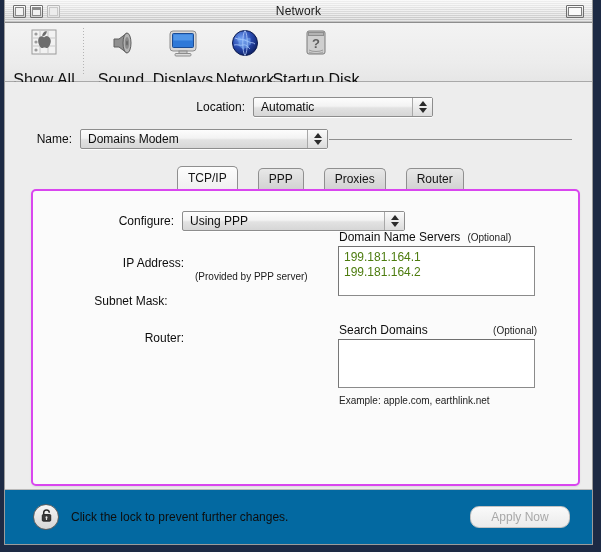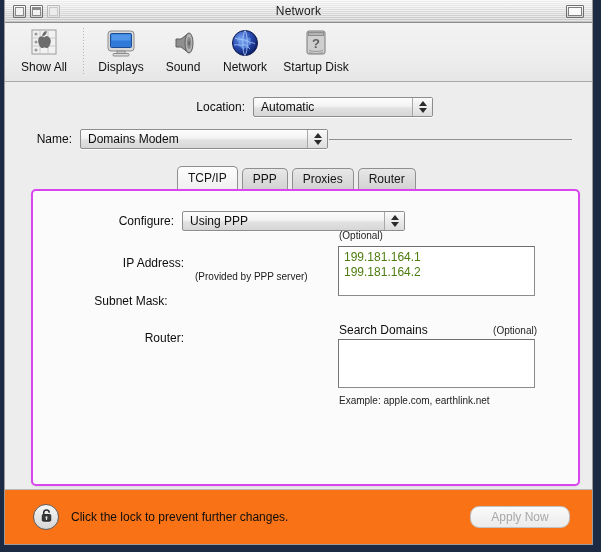--- a/index.html
+++ b/index.html
@@ -136,23 +136,23 @@
       #b4b4b4 0px, #b4b4b4 1px, transparent 1px, transparent 3px);
   }
   .tb-icon {
     height: 33px;
     width: 34px;
     display: flex;
     align-items: center;
     justify-content: center;
   }
   .tb-label {
-    font-size: 12px;
+    font-size: 16px;
     color: #111;
-    margin-top: 1px;
+    margin-top: 12px;
     white-space: nowrap;
   }
 
   
   .content {
     flex: 1 1 auto;
     position: relative;
     background: #ededed;
   }
 
@@ -212,21 +212,21 @@
     position: absolute;
     height: 1px;
     background: #8f8f8f;
   }
 
   
   .tabbar {
     position: absolute;
     display: flex;
     align-items: flex-end;
-    gap: 4px;
+    gap: 20px;
     z-index: 5;
   }
   .tab {
     height: 21px;
     padding: 0 10px;
     box-sizing: border-box;
     border: 1px solid #8f8f8f;
     border-bottom: none;
     border-radius: 5px 5px 0 0;
     background: linear-gradient(to bottom, #e8e8e8, #d2d2d2);
@@ -287,21 +287,21 @@
     margin-left: 16px;
   }
 
   
   .bottom {
     position: absolute;
     left: 0; right: 0;
     bottom: 0;
     height: 54px;
     border-top: 1px solid #b9b9b9;
-    background: #f97316;
+    background: #0369a1;
     display: flex;
     align-items: center;
   }
   .lock {
     width: 24px; height: 24px;
     margin-left: 28px;
     border-radius: 50%;
     border: 1px solid #5e5e5e;
     background: linear-gradient(to bottom, #f6f6f6, #d6d6d6);
     display: flex;
@@ -375,40 +375,40 @@
         </svg>
       </div>
       <div class="tb-label">Show All</div>
     </div>
 
     <div class="tb-sep"></div>
 
     <div class="tb-item">
       <div class="tb-icon">
         <svg width="32" height="32" viewBox="0 0 32 32">
+          <path d="M9 12h5l8-6v20l-8-6H9z" fill="#8f8f8f" stroke="#5e5e5e"></path>
+          <ellipse cx="22" cy="16" rx="4" ry="10" fill="#b4b4b4" stroke="#5e5e5e"></ellipse>
+          <ellipse cx="22" cy="16" rx="2.2" ry="6" fill="#8a8a8a"></ellipse>
+          <ellipse cx="22" cy="16" rx="1" ry="2.6" fill="#6a6a6a"></ellipse>
+        </svg>
+      </div>
+      <div class="tb-label">Sound</div>
+    </div>
+
+    <div class="tb-item">
+      <div class="tb-icon">
+        <svg width="32" height="32" viewBox="0 0 32 32">
           <rect x="3" y="4" width="26" height="20" rx="3" fill="#d8d8d8" stroke="#8c8c8c"></rect>
           <rect x="5.5" y="6.5" width="21" height="14" rx="1" fill="#2f79d8" stroke="#1b4c94"></rect>
           <rect x="6.5" y="7.5" width="19" height="6" fill="#5ea2f0" opacity="0.7"></rect>
           <rect x="12" y="24" width="8" height="3" fill="#c6c6c6" stroke="#8c8c8c"></rect>
           <rect x="8" y="26.5" width="16" height="2.5" rx="1" fill="#dcdcdc" stroke="#8c8c8c"></rect>
         </svg>
       </div>
       <div class="tb-label">Displays</div>
-    </div>
-
-    <div class="tb-item">
-      <div class="tb-icon">
-        <svg width="32" height="32" viewBox="0 0 32 32">
-          <path d="M9 12h5l8-6v20l-8-6H9z" fill="#8f8f8f" stroke="#5e5e5e"></path>
-          <ellipse cx="22" cy="16" rx="4" ry="10" fill="#b4b4b4" stroke="#5e5e5e"></ellipse>
-          <ellipse cx="22" cy="16" rx="2.2" ry="6" fill="#8a8a8a"></ellipse>
-          <ellipse cx="22" cy="16" rx="1" ry="2.6" fill="#6a6a6a"></ellipse>
-        </svg>
-      </div>
-      <div class="tb-label">Sound</div>
     </div>
 
     <div class="tb-item">
       <div class="tb-icon">
         <svg width="32" height="32" viewBox="0 0 32 32">
           <defs>
             <radialGradient id="gl" cx="35%" cy="30%" r="75%">
               <stop offset="0%" stop-color="#6f9cf0"></stop>
               <stop offset="55%" stop-color="#2748ad"></stop>
               <stop offset="100%" stop-color="#0d1f63"></stop>
@@ -491,20 +491,21 @@
       </div>
 
       <div style="position:absolute; left:59px; top:65px; width:92px; text-align:right;" class="field-label">IP Address:</div>
       <div class="subnote" style="position:absolute; left:146px; top:80px;">(Provided by PPP server)</div>
 
       <div style="position:absolute; left:45px; top:103px; width:106px; text-align:center;" class="field-label">Subnet Mask:</div>
 
       <div style="position:absolute; left:71px; top:140px; width:80px; text-align:right;" class="field-label">Router:</div>
 
       <div style="position:absolute; left:306px; top:39px; width:200px; display:flex; align-items:baseline; gap:7px;">
+        <span class="section-title">Domain Name Servers</span>
         <span class="optional">(Optional)</span>
       </div>
       <div class="text-field" style="position:absolute; left:305px; top:55px; width:197px; height:50px;">
         <div>199.181.164.1</div>
         <div>199.181.164.2</div>
       </div>
 
       <div style="position:absolute; left:306px; top:132px; width:198px; display:flex; align-items:baseline; justify-content:space-between;">
         <span class="section-title">Search Domains</span>
         <span class="optional">(Optional)</span>

